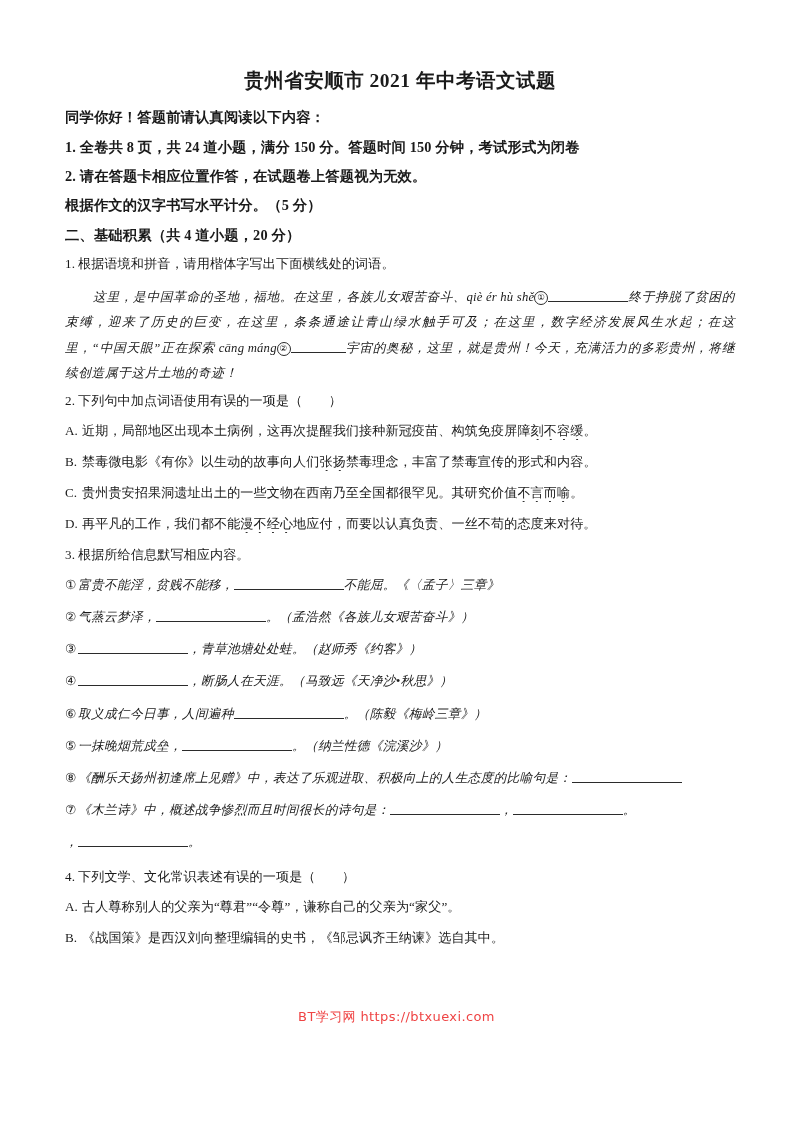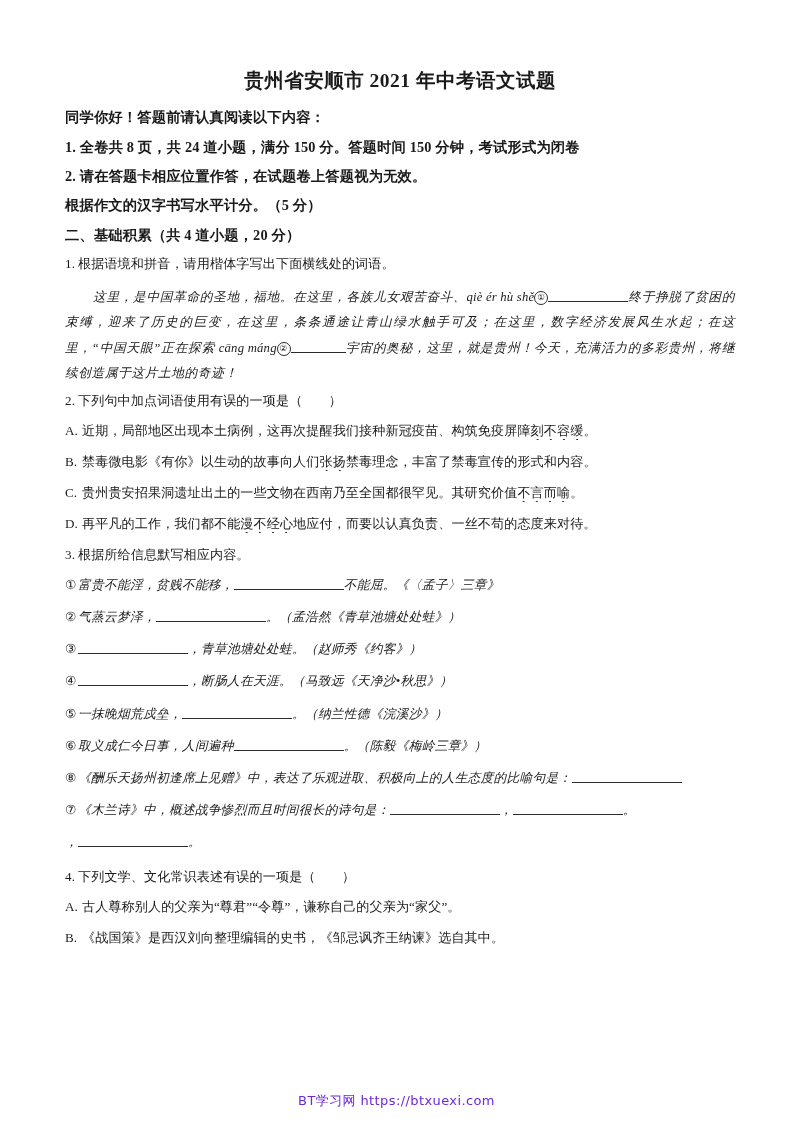--- a/index.html
+++ b/index.html
@@ -128,24 +128,24 @@
     font-style: normal;
     display: inline-block;
     width: 13px;
   }
   .cont-line { margin-left: 0; }
 
   .footer {
     position: absolute;
     left: 0;
     right: 0;
-    top: 1092px;
+    top: 1008px;
     text-align: center;
     font-size: 13px;
-    color: #6d28d9;
+    color: #ef4444;
     font-family: "DejaVu Sans", "Liberation Sans", sans-serif;
     letter-spacing: 0.4px;
   }
   .spacer-sm { height: 3px; }
 </style>
 </head>
 <body>
 
 <div class="page">
 
@@ -190,37 +190,37 @@
 
   <div class="q-line">
     <span class="q-num">3.</span><span>根据所给信息默写相应内容。</span>
   </div>
 
   <div class="mem-line">
     <span class="circ-pre">①</span><span>富贵不能淫，贫贱不能移，</span><span class="fill-long w110"></span><span>不能屈。《〈孟子〉三章》</span>
   </div>
 
   <div class="mem-line">
-    <span class="circ-pre">②</span><span>气蒸云梦泽，</span><span class="fill-long w110"></span><span>。（孟浩然《青草池塘处处蛙》）</span>
+    <span class="circ-pre">②</span><span>气蒸云梦泽，</span><span class="fill-long w110"></span><span>。（孟浩然《各族儿女艰苦奋斗》）</span>
   </div>
 
   <div class="mem-line">
     <span class="circ-pre">③</span><span class="fill-long w110"></span><span>，青草池塘处处蛙。（赵师秀《约客》）</span>
   </div>
 
   <div class="mem-line">
     <span class="circ-pre">④</span><span class="fill-long w110"></span><span>，断肠人在天涯。（马致远《天净沙•秋思》）</span>
   </div>
 
   <div class="mem-line">
+    <span class="circ-pre">⑥</span><span>取义成仁今日事，人间遍种</span><span class="fill-long w110"></span><span>。（陈毅《梅岭三章》）</span>
+  </div>
+
+  <div class="mem-line">
     <span class="circ-pre">⑤</span><span>一抹晚烟荒戍垒，</span><span class="fill-long w110"></span><span>。（纳兰性德《浣溪沙》）</span>
-  </div>
-
-  <div class="mem-line">
-    <span class="circ-pre">⑥</span><span>取义成仁今日事，人间遍种</span><span class="fill-long w110"></span><span>。（陈毅《梅岭三章》）</span>
   </div>
 
   <div class="mem-line">
     <span class="circ-pre">⑧</span><span>《酬乐天扬州初逢席上见赠》中，表达了乐观进取、积极向上的人生态度的比喻句是：</span><span class="fill-long w110"></span>
   </div>
 
   <div class="mem-line">
     <span class="circ-pre">⑦</span><span>《木兰诗》中，概述战争惨烈而且时间很长的诗句是：</span><span class="fill-long w110"></span><span>，</span><span class="fill-long w110"></span><span>。</span>
   </div>
   <div class="mem-line cont-line">

